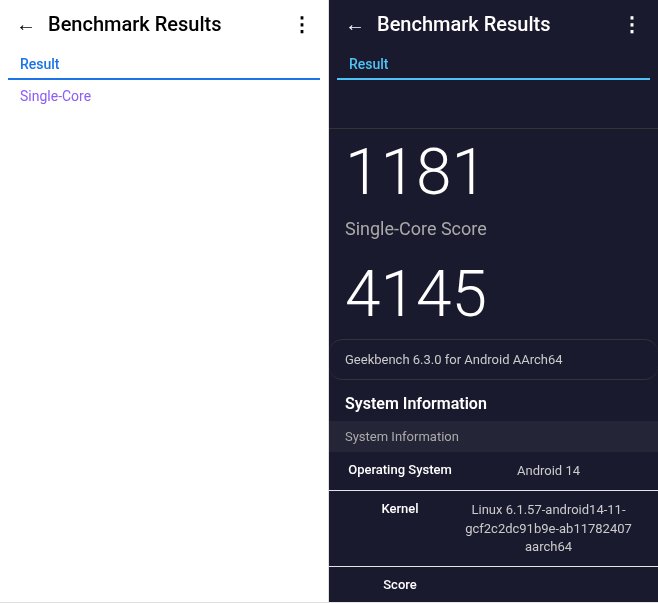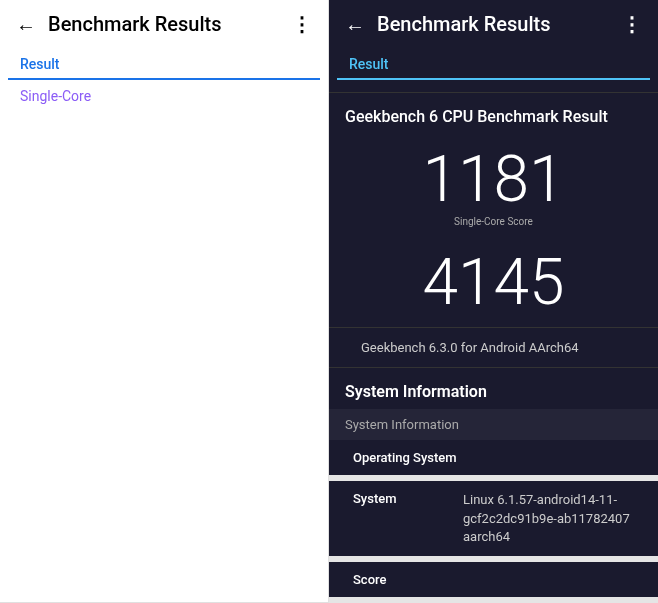--- a/index.html
+++ b/index.html
@@ -169,43 +169,43 @@
     }
 
     .right-panel .benchmark-title {
       font-size: 16px;
       font-weight: 500;
       color: #ffffff;
       padding: 14px 16px 10px;
     }
 
     .right-panel .score-block {
-      text-align: center;
       padding: 12px 16px;
     }
 
     .right-panel .score-number {
       font-size: 64px;
       font-weight: 300;
       color: #ffffff;
       line-height: 1;
     }
 
     .right-panel .score-label {
-      font-size: 10px;
+      font-size: 18px;
       color: #aaa;
-      margin-top: 4px;
+      margin-top: 13px;
     }
 
     .right-panel .version-text {
       font-size: 13px;
       color: #ccc;
-      padding: 12px 32px;
+      padding: 12px 16px;
       border-top: 1px solid #333;
       border-bottom: 1px solid #333;
+      border-radius: 14px;
     }
 
     .right-panel .section-header {
       font-size: 16px;
       font-weight: 600;
       color: #ffffff;
       padding: 14px 16px 8px;
     }
 
     .right-panel .info-table {
@@ -214,22 +214,23 @@
 
     .right-panel .info-section-label {
       font-size: 13px;
       color: #aaa;
       padding: 8px 16px;
       background: #252538;
     }
 
     .right-panel .info-row {
       display: flex;
-      padding: 10px 24px;
-      border-bottom: 6px solid #e5e5e5;
+      padding: 10px 16px;
+      border-bottom: 1px solid #e5e5e5;
+      text-align: center;
     }
 
     .right-panel .info-key {
       font-size: 13px;
       color: #ffffff;
       font-weight: 500;
       width: 110px;
       flex-shrink: 0;
     }
 
@@ -267,44 +268,44 @@
     </div>
     <span class="more-icon">⋮</span>
   </div>
 
   <div class="right-panel tabs" style="background: rgb(26, 26, 46);">
     <div class="tab active">Result</div>
 
   </div>
 
   <div class="content">
-    <div class="benchmark-title">Geekbench 6 CPU Benchmark Result</div>
 
     <div class="score-block">
       <div class="score-number">1181</div>
       <div class="score-label">Single-Core Score</div>
     </div>
 
     <div class="score-block">
       <div class="score-number">4145</div>
     </div>
 
     <div class="version-text">Geekbench 6.3.0 for Android AArch64</div>
 
     <div class="section-header">System Information</div>
 
     <div class="info-table">
       <div class="info-section-label">System Information</div>
 
       <div class="info-row">
         <span class="info-key">Operating System</span>
+        <span class="info-value">Android 14</span>
       </div>
 
       <div class="info-row">
-        <span class="info-key">System</span>
+        <span class="info-key">Kernel</span>
         <span class="info-value">Linux 6.1.57-android14-11-gcf2c2dc91b9e-ab11782407 aarch64</span>
       </div>
 
       <div class="info-row">
         <span class="info-key">Score</span>
       </div>
     </div>
   </div>
 </div>
 

